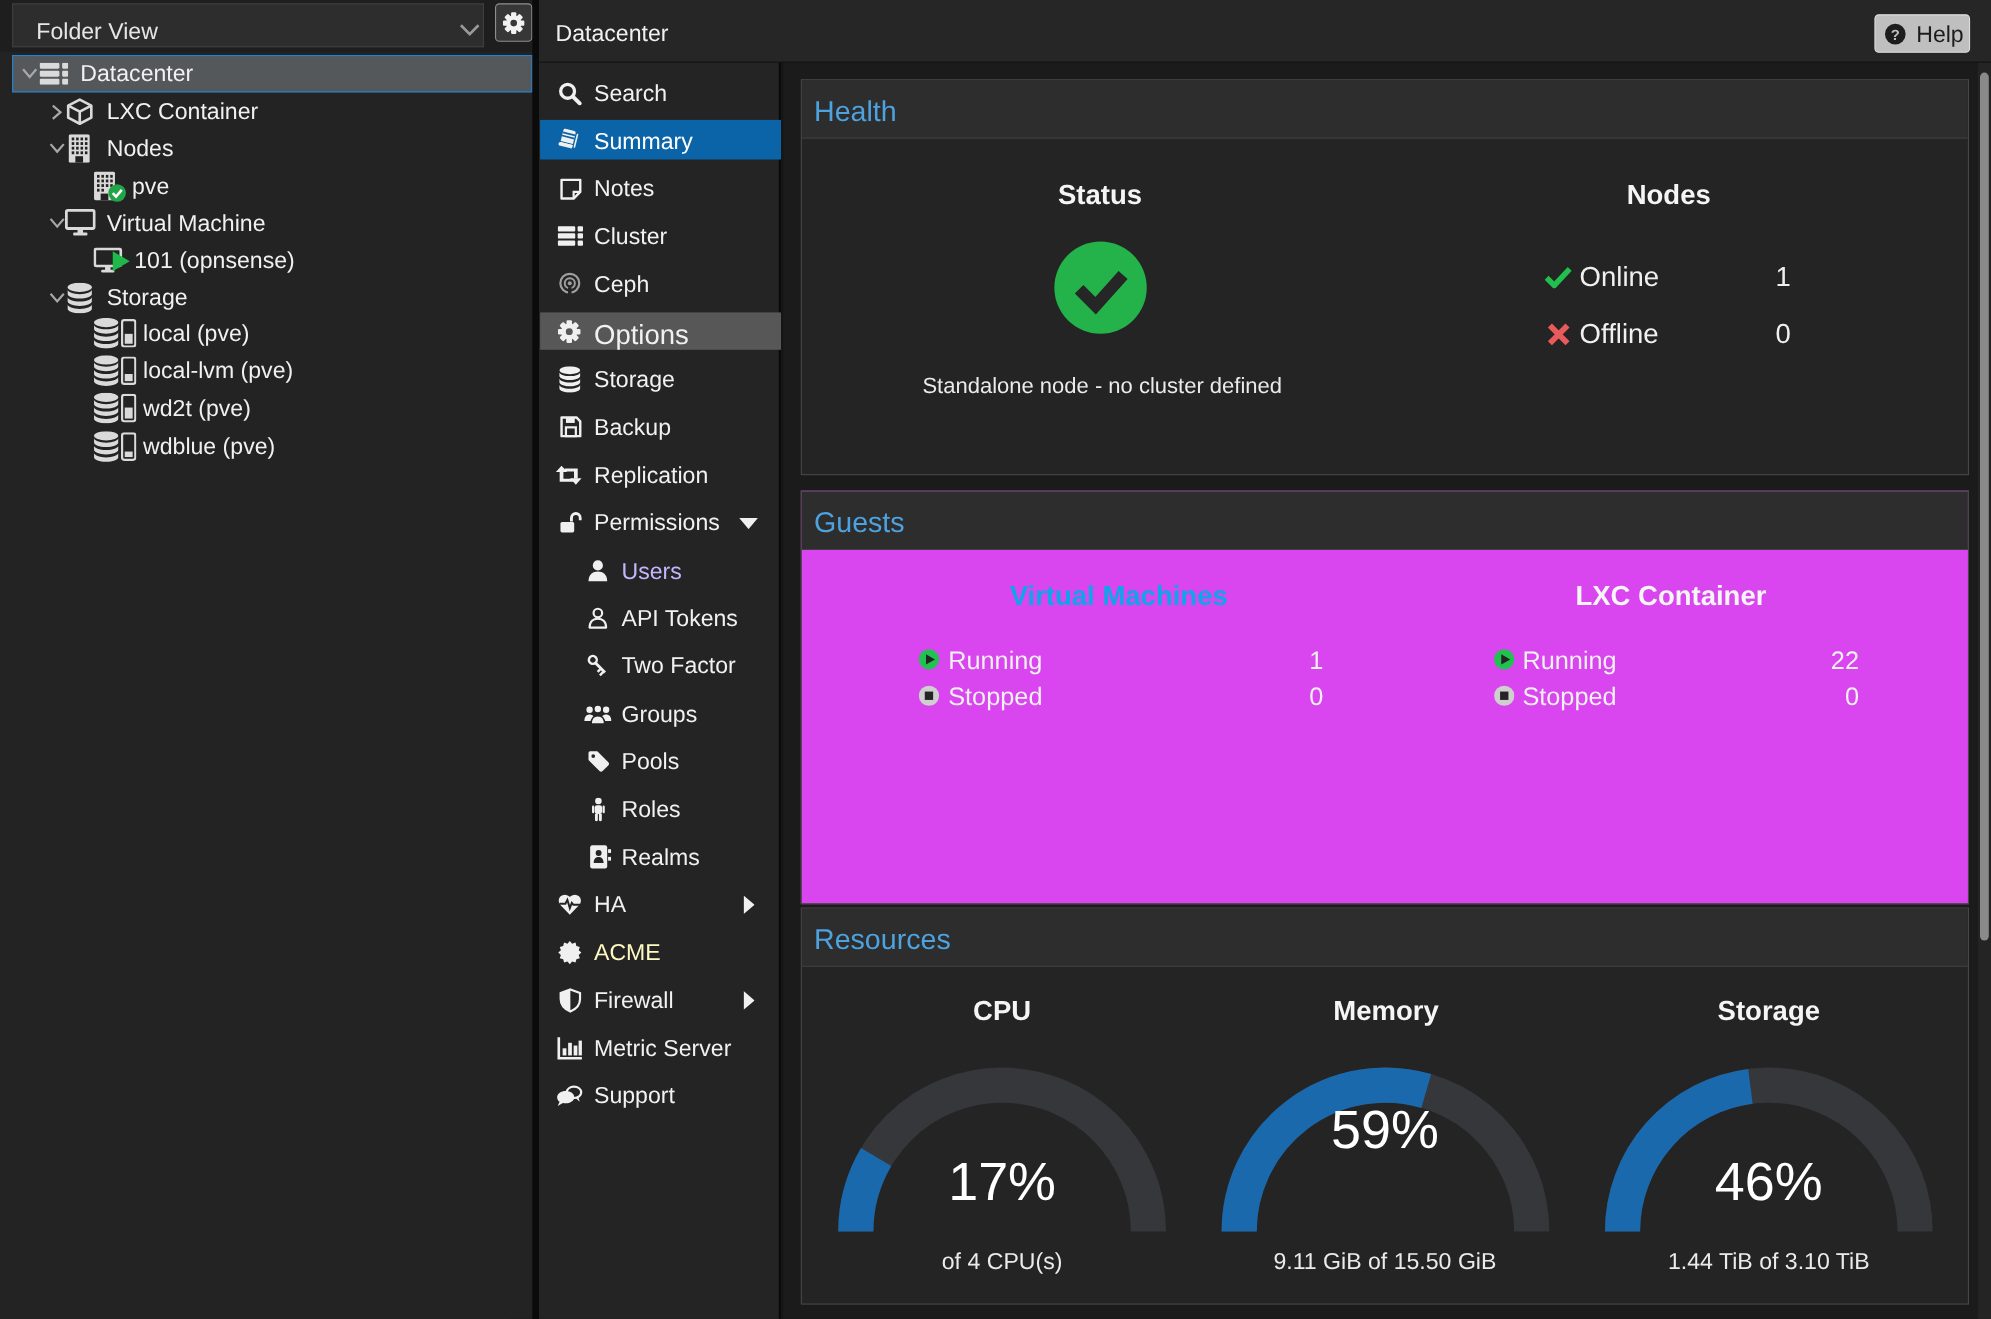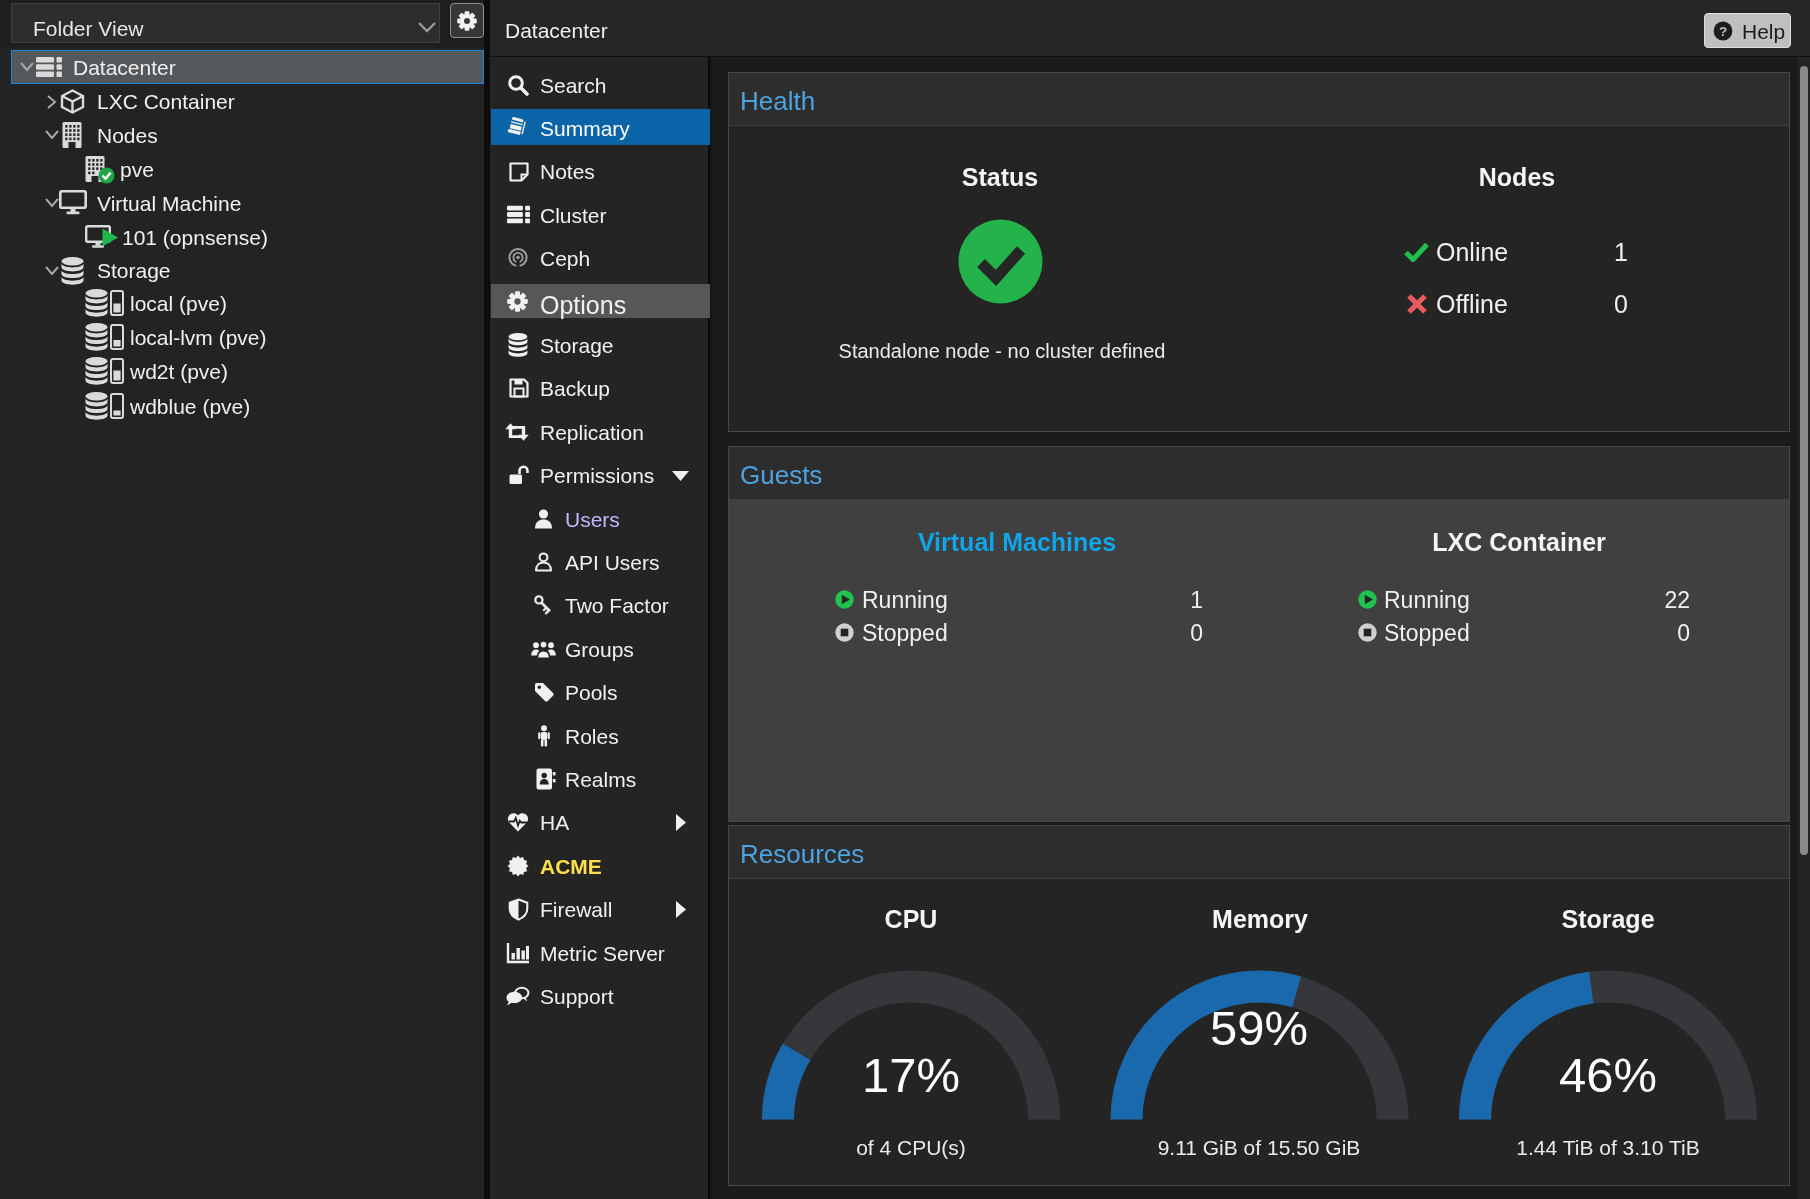--- a/index.html
+++ b/index.html
@@ -330,21 +330,21 @@
     <svg class="abs" style="left:533px; top:508px;" width="21" height="21" viewBox="0 0 21 21">
       <circle cx="10.5" cy="6" r="4.6" fill="#f0f0f0"></circle>
       <path d="M2 20.5 c0,-6.5 4,-9 8.5,-9 c4.5,0 8.5,2.5 8.5,9 z" fill="#f0f0f0"></path>
     </svg>
     <span class="abs" style="left:565px; top:508px; font-size:21px; color:#c4b5fd;">Users</span>
 
     <svg class="abs" style="left:533px; top:551px;" width="21" height="21" viewBox="0 0 21 21">
       <circle cx="10.5" cy="6.3" r="3.9" stroke="#f0f0f0" stroke-width="2" fill="none"></circle>
       <path d="M3 19.5 c0,-5.5 3.5,-8 7.5,-8 c4,0 7.5,2.5 7.5,8 z" stroke="#f0f0f0" stroke-width="2" fill="none" stroke-linejoin="round"></path>
     </svg>
-    <span class="abs" style="left:565px; top:551px; font-size:21px; color:#f1f1f1;">API Users</span>
+    <span class="abs" style="left:565px; top:551px; font-size:21px; color:#f1f1f1;">API Tokens</span>
 
     <svg class="abs" style="left:533px; top:594px;" width="22" height="22" viewBox="0 0 22 22">
       <g transform="rotate(45 11 11)" fill="#f0f0f0">
         <circle cx="3.8" cy="11" r="3.6" stroke="#f0f0f0" stroke-width="2.2" fill="none"></circle>
         <rect x="7.2" y="9.9" width="12.5" height="2.6"></rect>
         <rect x="13.5" y="12" width="2.2" height="3.6"></rect>
         <rect x="17.2" y="12" width="2.2" height="4.4"></rect>
       </g>
     </svg>
     <span class="abs" style="left:565px; top:594px; font-size:21px; color:#f1f1f1;">Two Factor</span>
@@ -393,21 +393,21 @@
       <polyline points="2.5,10.5 8,10.5 9.8,7 12,14.5 13.8,9.8 15.2,11.5 21.5,11.5" stroke="#242424" stroke-width="1.8" fill="none"></polyline>
     </svg>
     <span class="abs" style="left:540px; top:811px; font-size:21px; color:#f1f1f1;">HA</span>
     <svg class="abs" style="left:676px; top:814px;" width="10" height="17" viewBox="0 0 10 17">
         <polygon points="0,0 10,8.5 0,17" fill="#f0f0f0"></polygon>
       </svg>
 
     <svg class="abs" style="left:507px; top:855px;" width="22" height="22" viewBox="0 0 22 22">
       <polygon fill="#f0f0f0" points="11,0.5 13.1,2.9 16.2,1.9 17,5 20.1,5.8 19.1,8.9 21.5,11 19.1,13.1 20.1,16.2 17,17 16.2,20.1 13.1,19.1 11,21.5 8.9,19.1 5.8,20.1 5,17 1.9,16.2 2.9,13.1 0.5,11 2.9,8.9 1.9,5.8 5,5 5.8,1.9 8.9,2.9"></polygon>
     </svg>
-    <span class="abs" style="left:540px; top:855px; font-size:21px; color:#fde047;font-weight:bold;">ACME</span>
+    <span class="abs" style="left:540px; top:855px; font-size:21px; color:#fef9c3;">ACME</span>
 
     <svg class="abs" style="left:508px; top:898px;" width="21" height="23" viewBox="0 0 21 23">
       <path d="M10.5 1.5 L19.3 4.8 v5.4 c0,5.8 -3.8,9.3 -8.8,11.4 c-5,-2.1 -8.8,-5.6 -8.8,-11.4 V4.8 z" stroke="#f0f0f0" stroke-width="2" fill="none"></path>
       <path d="M10.5 1.5 L1.7 4.8 v5.4 c0,5.8 3.8,9.3 8.8,11.4 z" fill="#f0f0f0"></path>
     </svg>
     <span class="abs" style="left:540px; top:898px; font-size:21px; color:#f1f1f1;">Firewall</span>
     <svg class="abs" style="left:676px; top:901px;" width="10" height="17" viewBox="0 0 10 17">
         <polygon points="0,0 10,8.5 0,17" fill="#f0f0f0"></polygon>
       </svg>
 
@@ -448,21 +448,21 @@
       <path d="M2 10.5 L9 17.5 L23 2.5" stroke="#21bf4b" stroke-width="5" fill="none"></path>
     </svg>
     <span class="abs" style="left:1436px; top:238px; font-size:25px; color:#f0f0f0;">Online</span>
     <div class="abs" style="left:1540px; top:238px; width:88px; text-align:right; font-size:25px; color:#f0f0f0;">1</div>
     <svg class="abs" style="left:1406px; top:293px;" width="22" height="22" viewBox="0 0 22 22">
       <path d="M3 3 L19 19 M19 3 L3 19" stroke="#e95a5a" stroke-width="5.2" fill="none"></path>
     </svg>
     <span class="abs" style="left:1436px; top:290px; font-size:25px; color:#f0f0f0;">Offline</span>
     <div class="abs" style="left:1540px; top:290px; width:88px; text-align:right; font-size:25px; color:#f0f0f0;">0</div>
 
-    <div class="abs" style="left:728px; top:446px; width:1062px; height:376px; background:#404040; border:1px solid #474747;">
+    <div class="abs" style="left:728px; top:446px; width:1062px; height:376px; background:#d946ef; border:1px solid #474747;">
       <div class="abs" style="left:0; top:0; width:1060px; height:53px; background:#2d2d2d; border-bottom:1px solid #3f3f3f;">
         <span class="abs" style="left:11px; top:13px; font-size:26px; color:#4da2e0;">Guests</span>
       </div>
     </div>
     <div class="abs" style="left:867px; top:528px; width:300px; text-align:center; font-size:25px; font-weight:bold; color:#0ea5e9;">Virtual Machines</div>
     <div class="abs" style="left:1369px; top:528px; width:300px; text-align:center; font-size:25px; font-weight:bold; color:#f5f5f5;">LXC Container</div>
 
     <svg class="abs" style="left:835px; top:590px;" width="19" height="19" viewBox="0 0 19 19">
       <circle cx="9.5" cy="9.5" r="9.2" fill="#22c250"></circle>
       <polygon points="6.8,4.8 15,9.5 6.8,14.2" fill="#242424"></polygon>

